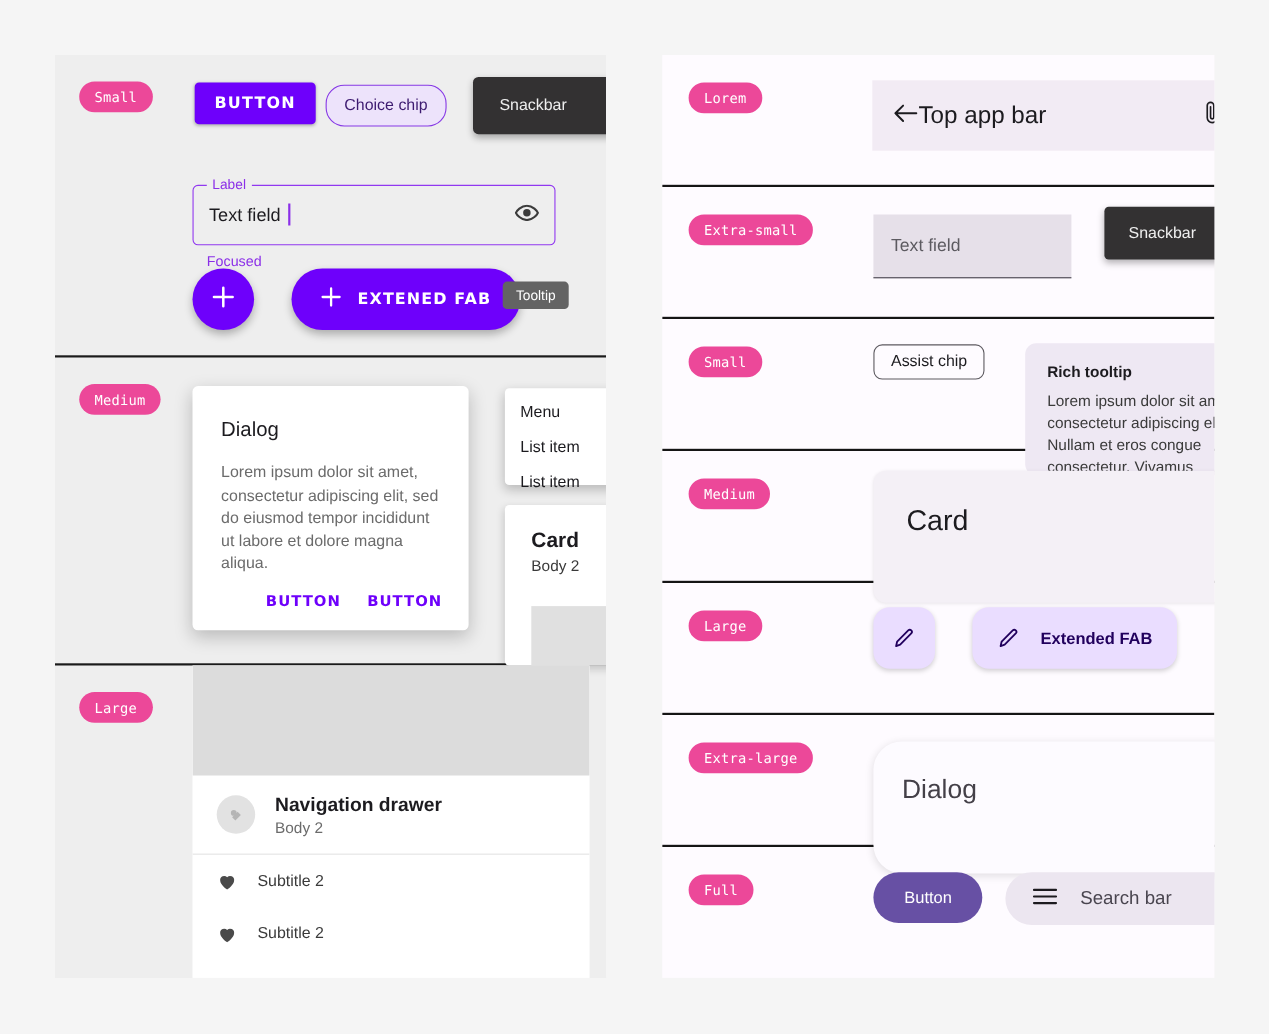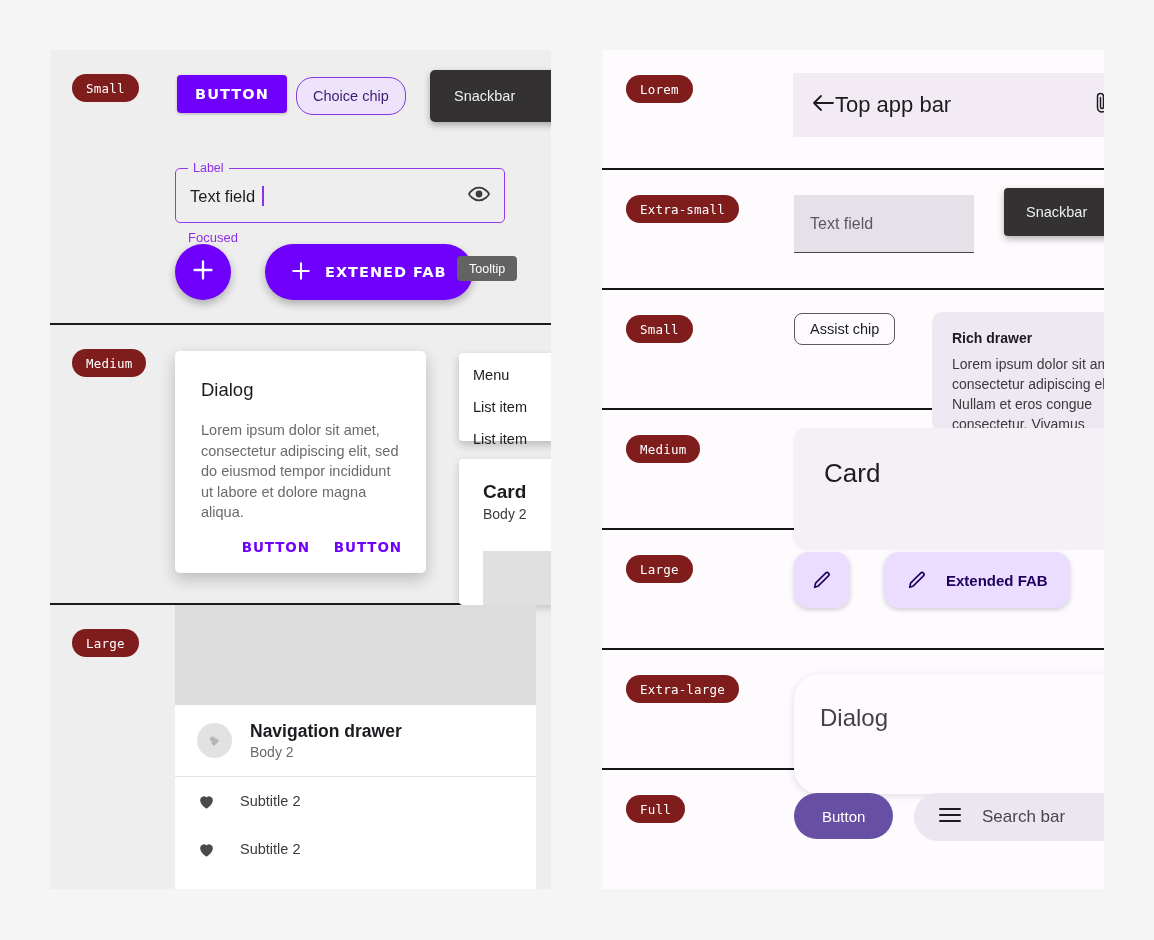--- a/index.html
+++ b/index.html
@@ -11,21 +11,21 @@
     font-family: "Liberation Sans", sans-serif;
     overflow: hidden;
     position: relative;
   }
 
   
   .badge {
     display: inline-flex;
     align-items: center;
     justify-content: center;
-    background: #7f1d1d;
+    background: #ec4899;
     color: #FFFFFF;
     font-family: "DejaVu Sans Mono", monospace;
     font-size: 12.5px;
     letter-spacing: 0.2px;
     height: 28px;
     padding: 0 14px;
     border-radius: 14px;
     white-space: nowrap;
   }
 
@@ -256,21 +256,21 @@
   }
   .nav-avatar {
     width: 35px; height: 35px; border-radius: 50%;
     background: #E2E2E2;
     display: flex; align-items: center; justify-content: center;
     flex-shrink: 0;
   }
   .nav-title { font-size: 17.5px; font-weight: bold; color: #1C1B1F; text-align: center; }
   .nav-sub { font-size: 14px; color: #6B6B6B; margin-top: 2px; }
   .nav-item {
-    display: flex; align-items: center; gap: 24px;
+    display: flex; align-items: center; gap: 18px;
     height: 48px; padding-left: 22px;
     cursor: pointer;
   }
   .nav-item .nav-label { font-size: 14.5px; color: #3A3A3A; }
   .heart { width: 19px; height: 19px; fill: #4A4A4A; flex-shrink: 0; }
 
   
   #right-panel {
     position: absolute;
     left: 602px;
@@ -574,21 +574,21 @@
     <div class="filled-tf">
       <span class="ftf-ph">Text field</span>
     </div>
     <div class="snackbar-right">Snackbar</div>
   </div>
 
   <div class="right-row" id="rr-small">
     <div class="badge right-badge">Small</div>
     <div class="assist-chip">Assist chip</div>
     <div class="rich-tooltip">
-      <div class="rt-title">Rich drawer</div>
+      <div class="rt-title">Rich tooltip</div>
       <div class="rt-body">Lorem ipsum dolor sit amet, consectetur adipiscing elit. Nullam et eros congue consectetur. Vivamus</div>
     </div>
   </div>
 
   <div class="right-row" id="rr-medium">
     <div class="badge right-badge">Medium</div>
     <div class="card-right">
       <div class="cr-title">Card</div>
     </div>
   </div>

